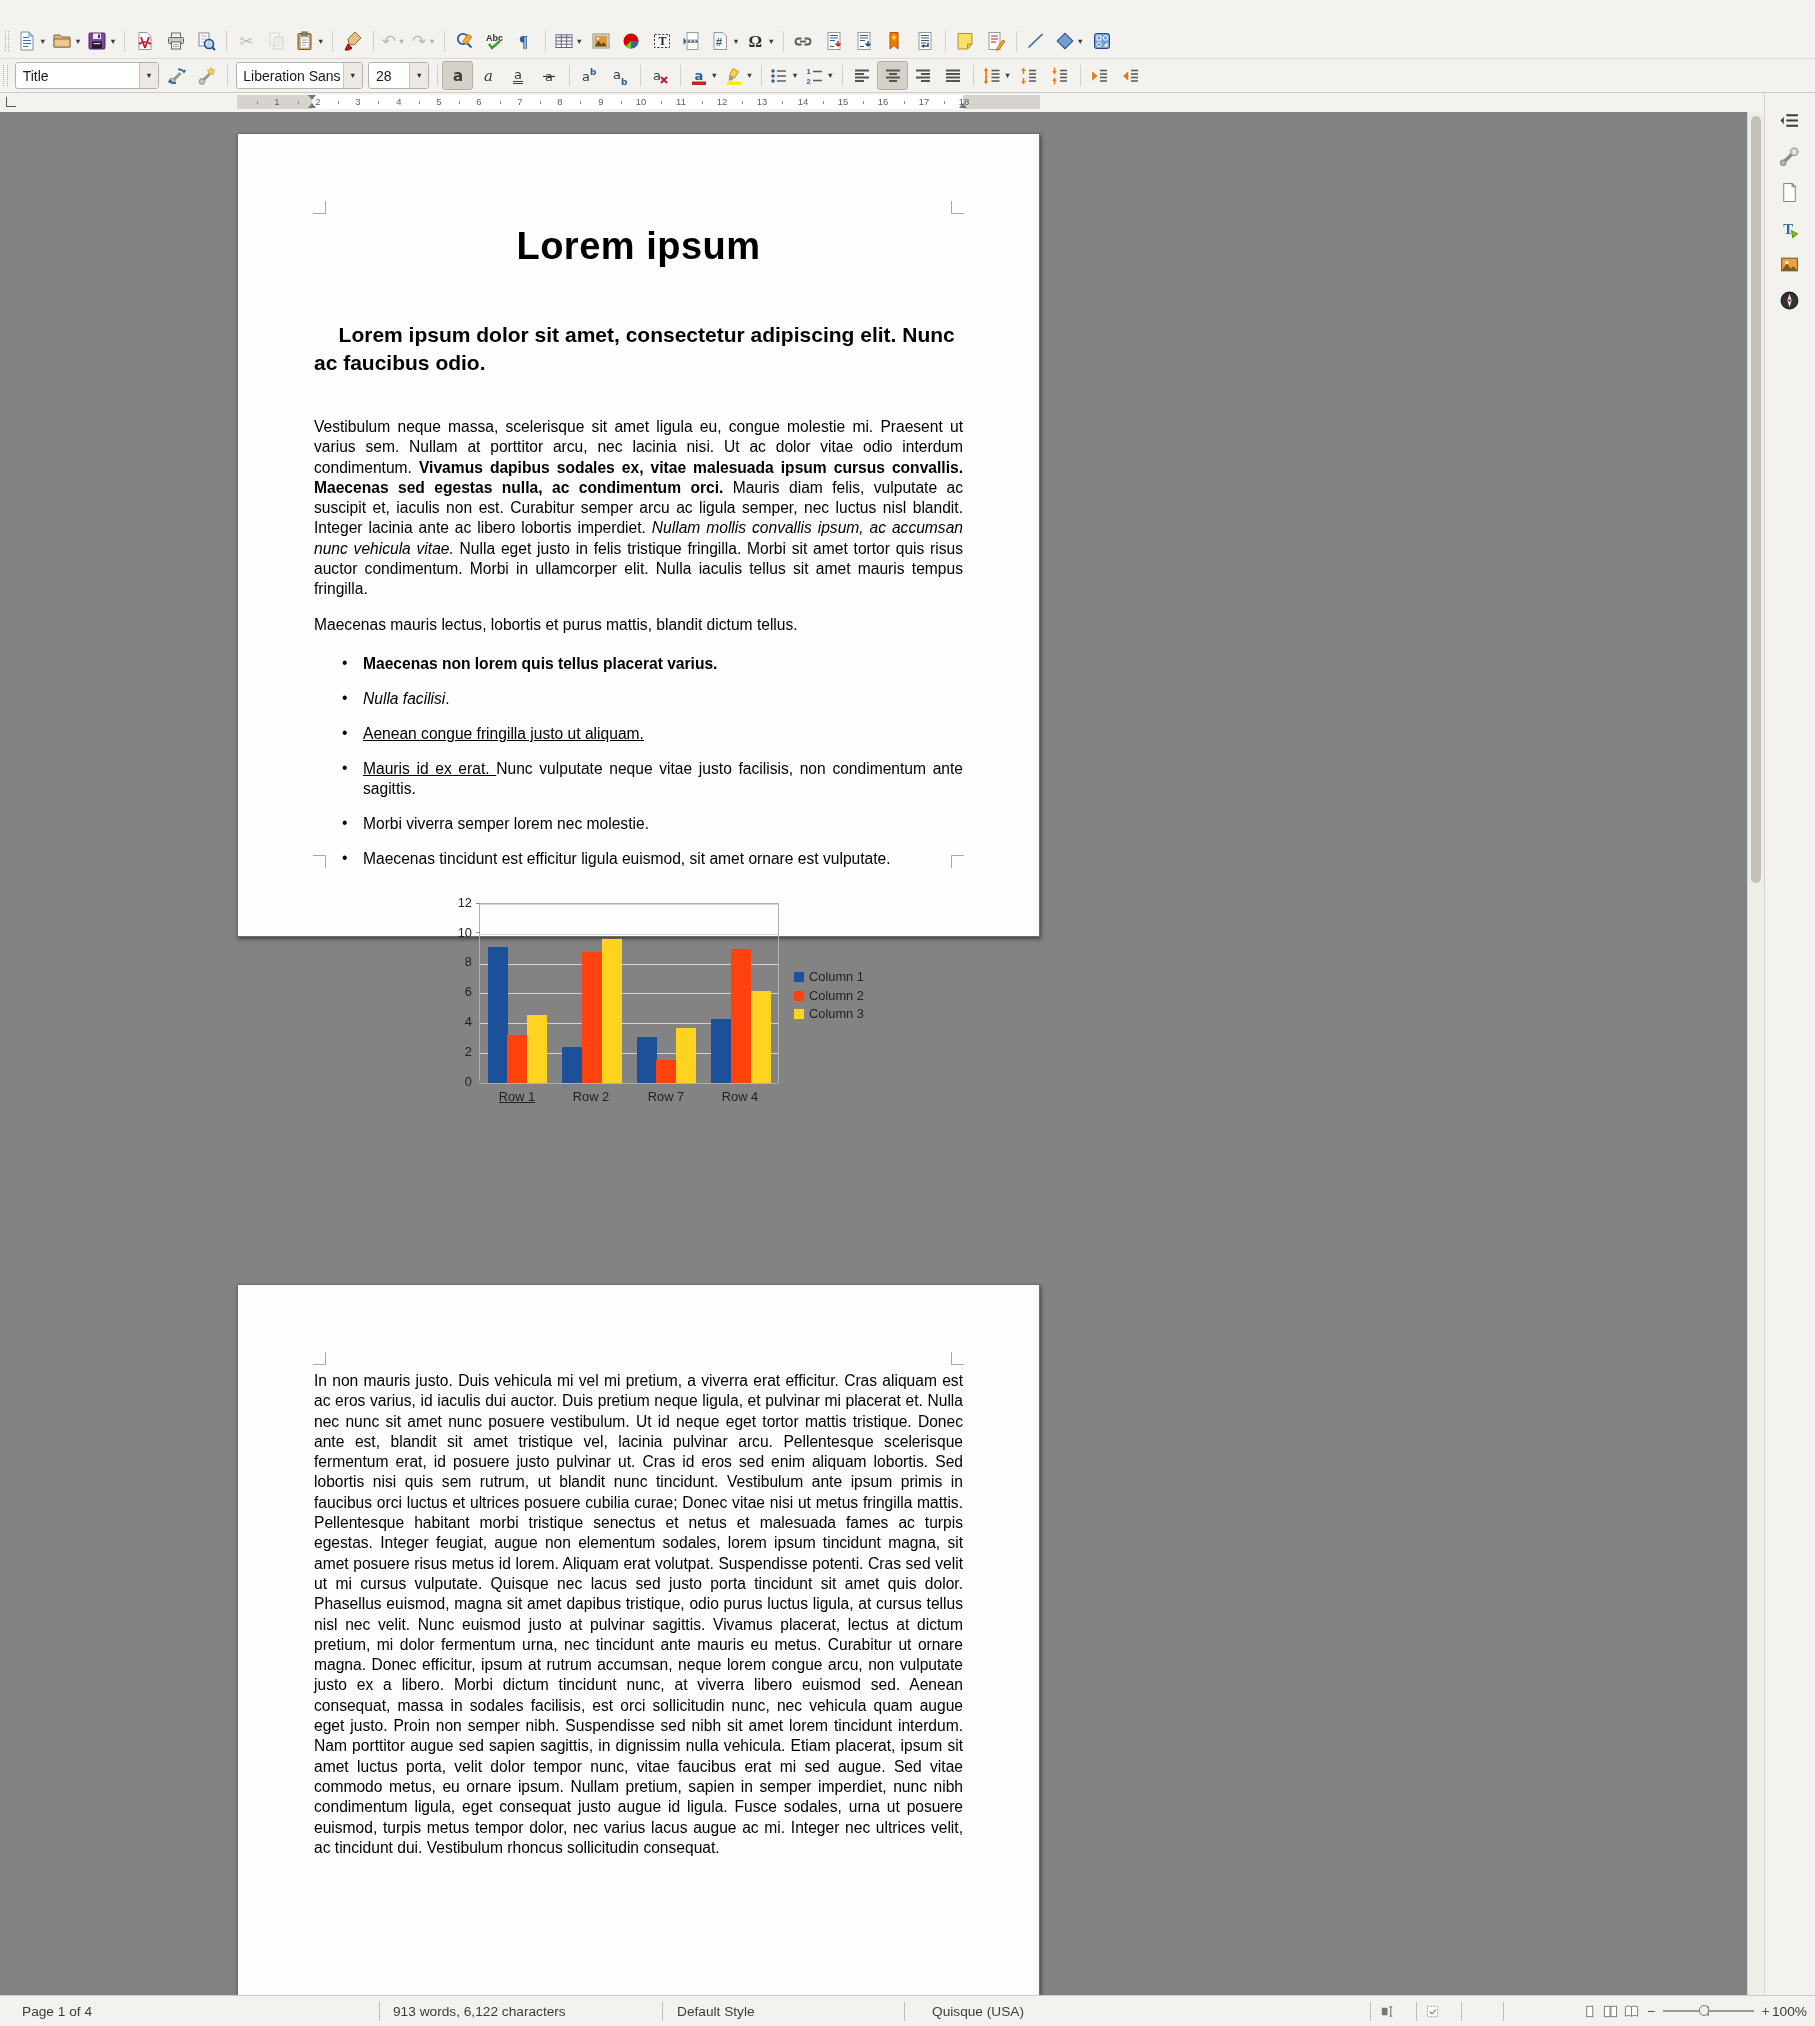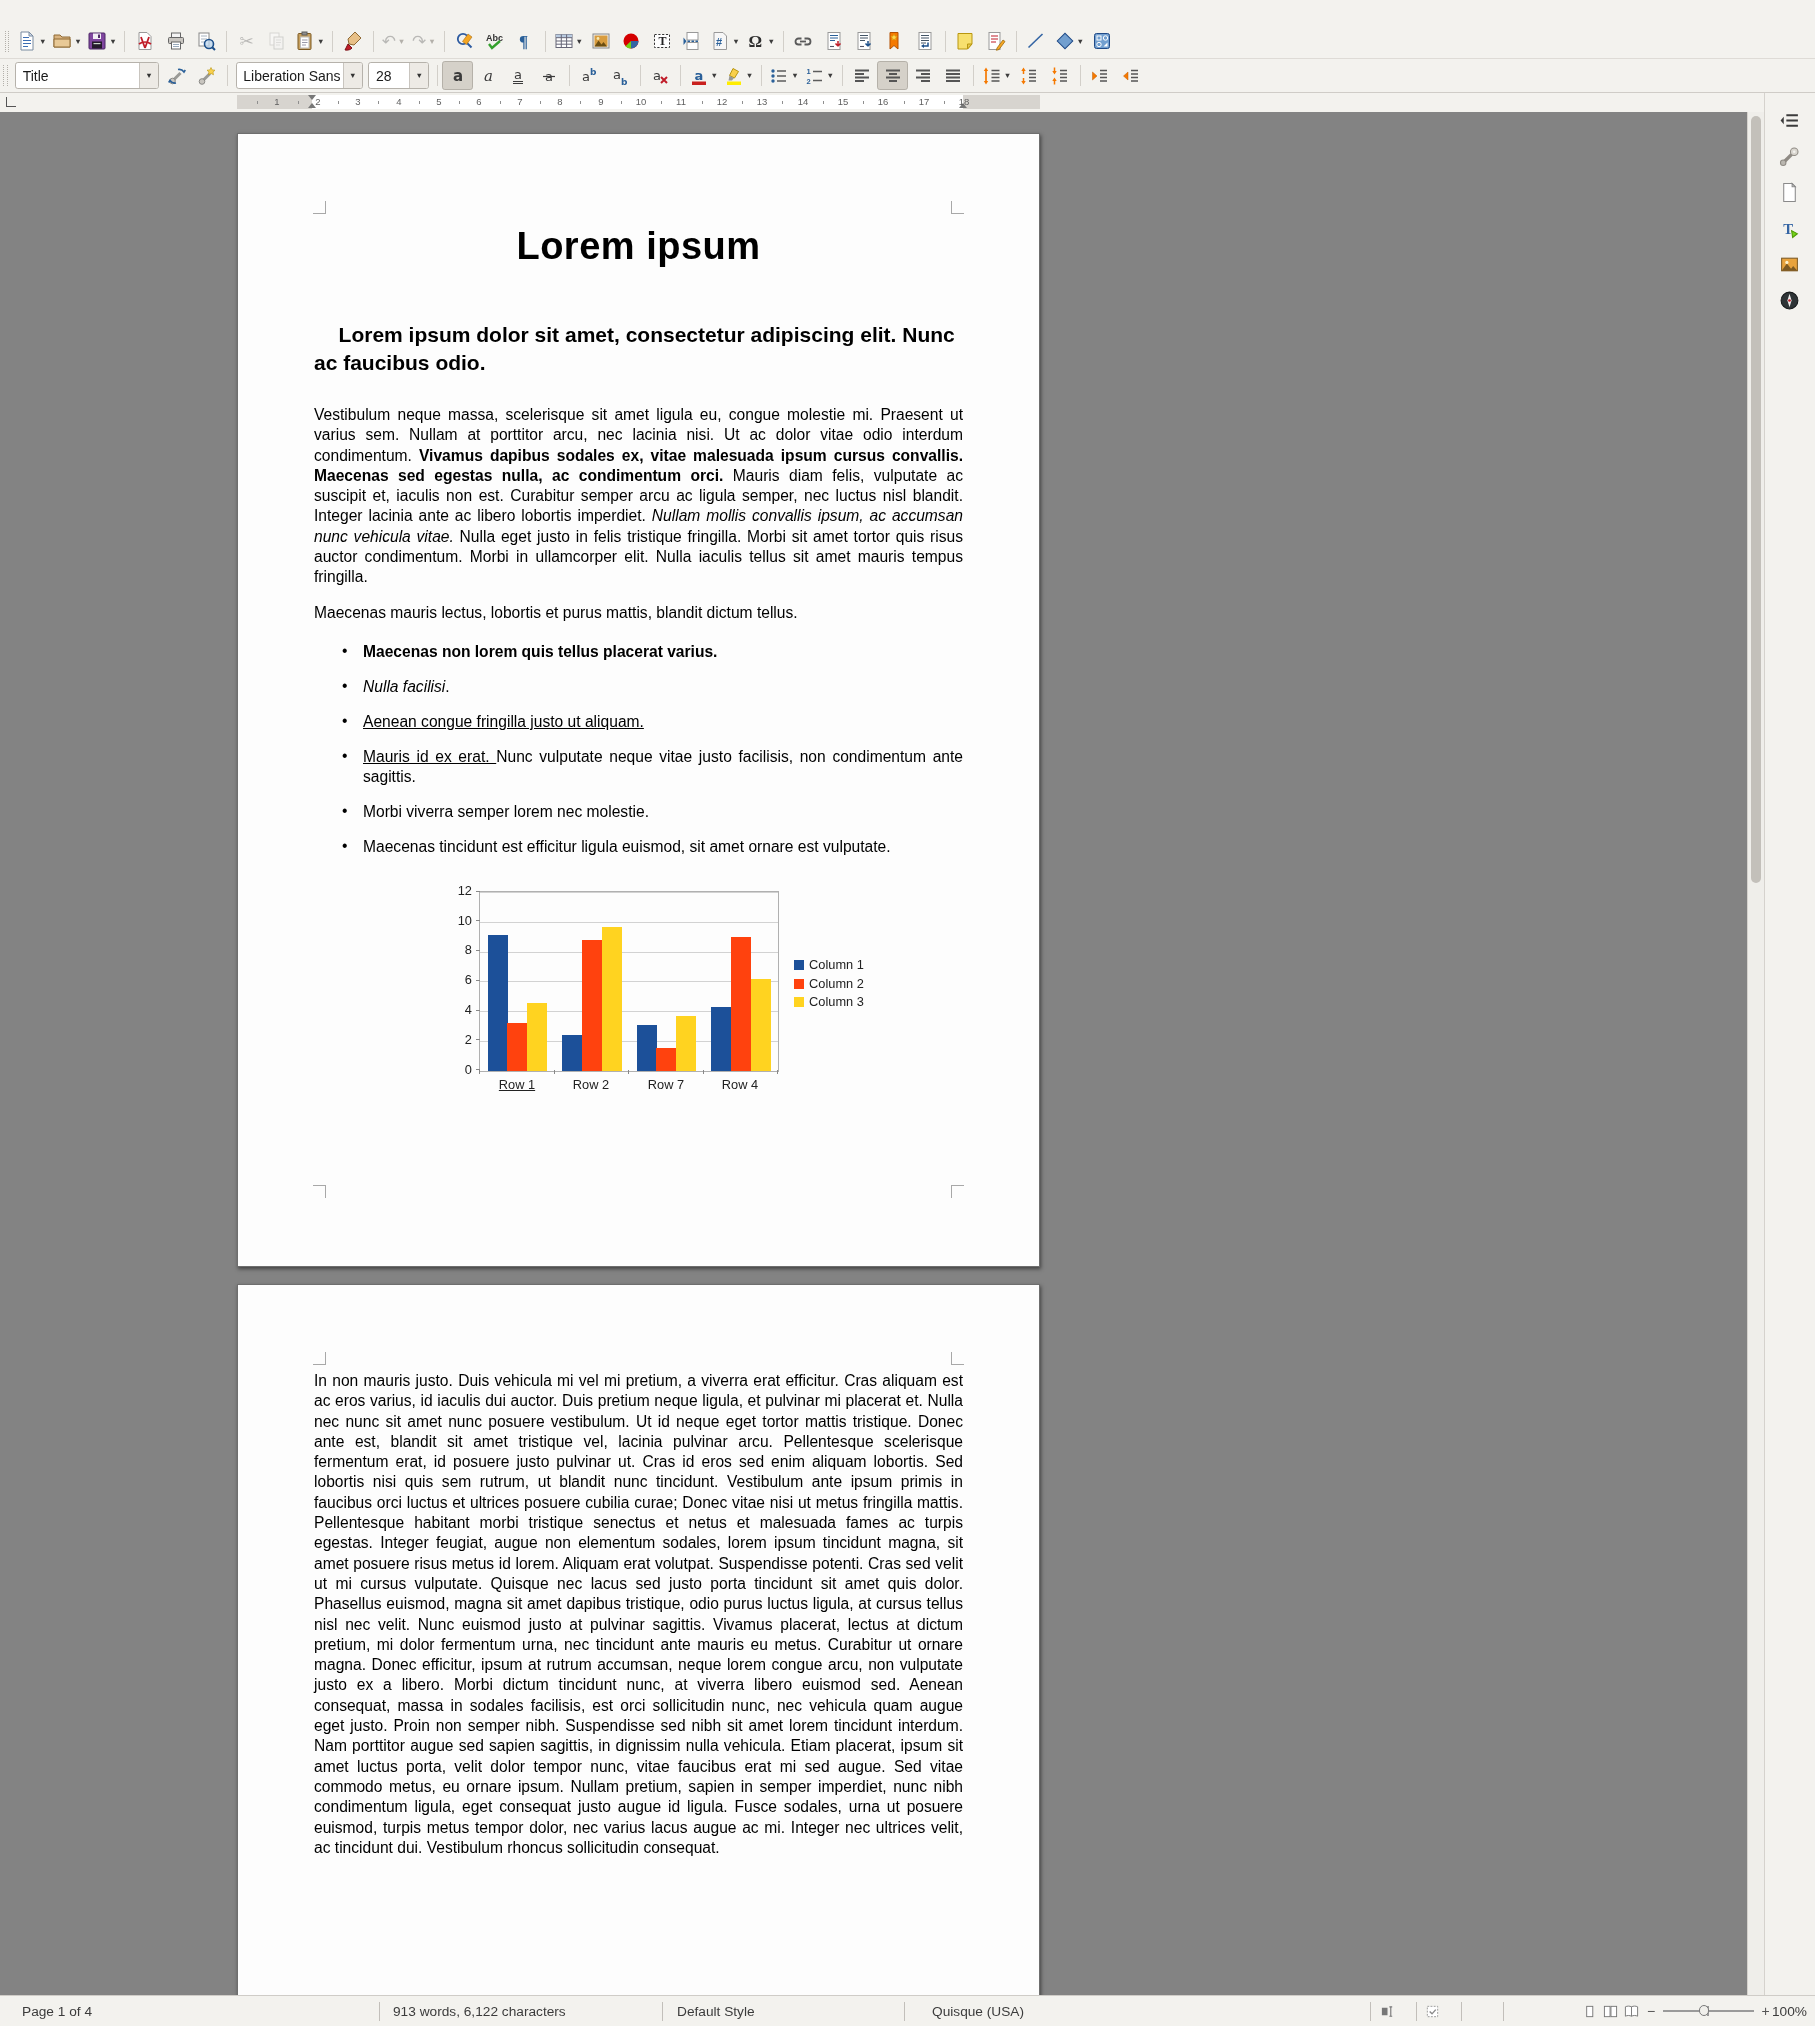--- a/index.html
+++ b/index.html
@@ -36,31 +36,31 @@
   #ruler .pagezone{position:absolute;left:237px;top:1.9px;width:803px;height:14px;background:#d7d4cf;}
   #ruler .textzone{position:absolute;left:312px;top:1.9px;width:651px;height:14px;background:#ffffff;}
   .rnum{position:absolute;top:2.8px;font-size:9.5px;color:#5f5f5f;transform:translateX(-50%);}
   .rtick{position:absolute;top:7.6px;width:0.9px;height:3.8px;background:#8f8f8f;}
   .tabsel{position:absolute;left:5.7px;top:3.8px;width:9.5px;height:9.5px;border-left:1.9px solid #555;border-bottom:1.9px solid #555;}
   .indent-marker{position:absolute;width:0;height:0;border-left:4.7px solid transparent;border-right:4.7px solid transparent;}
   
   #docarea{position:absolute;left:0;top:112px;width:1747px;height:1883px;background:#838383;overflow:hidden;}
   .page{position:absolute;left:237px;width:803px;background:#fdfdfd;border:0.9px solid #6e6e6e;
         box-sizing:border-box;box-shadow:0.9px 1.9px 3.8px rgba(0,0,0,.5);}
-  #page1{top:21px;height:1134px;}
+  #page1{top:21px;height:804px;}
   #page2{top:1172px;height:1136px;overflow:hidden;}
   .corner{position:absolute;width:12.3px;height:12.3px;}
   .corner.tl{left:75px;top:67px;border-right:0.9px solid #a8a8a8;border-bottom:0.9px solid #a8a8a8;}
   .corner.tr{right:75px;top:67px;border-left:0.9px solid #a8a8a8;border-bottom:0.9px solid #a8a8a8;}
   .corner.bl{left:75px;bottom:68px;border-right:0.9px solid #a8a8a8;border-top:0.9px solid #a8a8a8;}
   .corner.br{right:75px;bottom:68px;border-left:0.9px solid #a8a8a8;border-top:0.9px solid #a8a8a8;}
   .pgcontent{padding:0 76px;color:#000;}
   .doc-title{margin-top:91px;font-size:38px;font-weight:bold;text-align:center;letter-spacing:0.5px;}
   .doc-heading{margin-top:53px;font-size:21px;font-weight:bold;line-height:28px;text-indent:24.6px;}
-  .para{margin-top:28px;font-size:15.6px;line-height:20.3px;text-align:justify;}
+  .para{margin-top:40px;font-size:15.6px;line-height:20.3px;text-align:justify;}
   .para2{margin-top:15px;font-size:15.6px;line-height:20.3px;}
   .b{font-weight:bold;} .i{font-style:italic;} .u{text-decoration:underline;}
   ul.blist{list-style:none;margin:19px 0 0 28px;padding:0;font-size:15.6px;line-height:20.3px;}
   ul.blist li{position:relative;padding-left:21px;margin-bottom:14.7px;text-align:justify;}
   ul.blist li .blt{position:absolute;left:0;top:-0.9px;}
   #page2 .para{margin-top:86px;}
   
   #chart{position:relative;width:454px;height:232px;margin:21px 0 0 118px;}
   #chart .plot{position:absolute;left:47px;top:12.3px;width:298px;height:179px;border:0.9px solid #b0b0b0;}
   .gline{position:absolute;left:0;width:100%;height:0.9px;background:#d2d2d2;}

